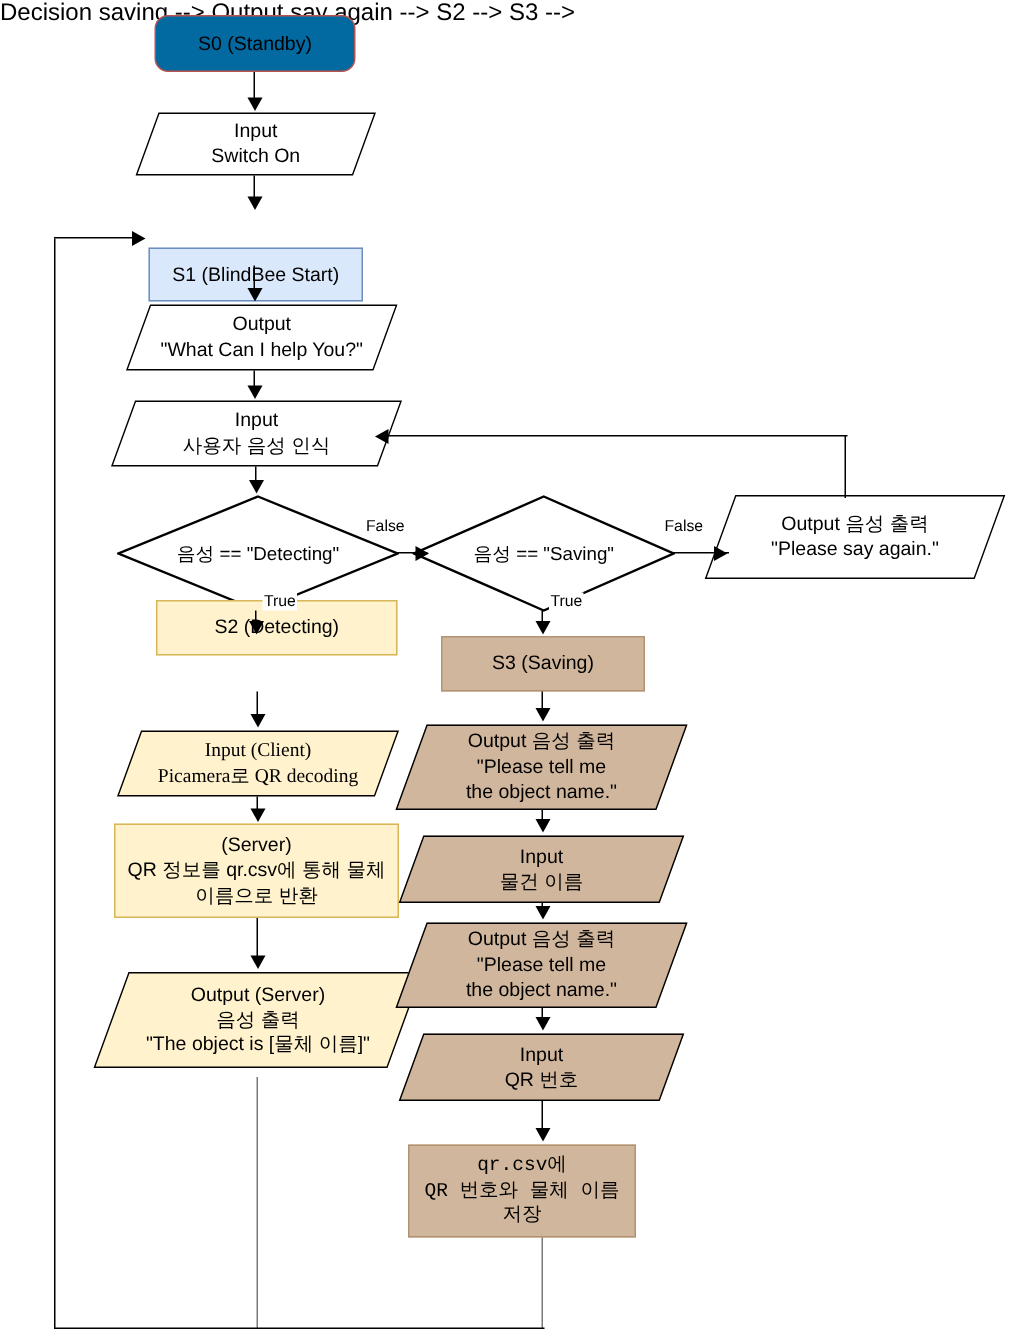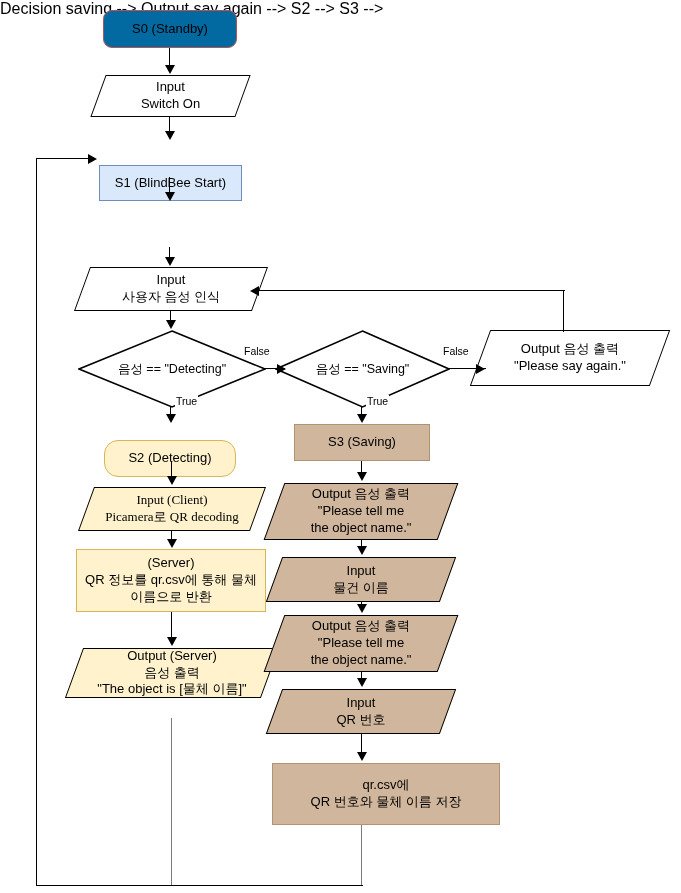--- a/index.html
+++ b/index.html
@@ -106,20 +106,25 @@
   <div class="node para" style="left:98px;top:75px;width:145px;height:42px;">
     <span class="para-bg c-white"></span>
     <span class="para-txt">Input
 Switch On</span>
   </div>
 
   
   <div class="node rect c-blue" style="left:99px;top:141px;width:143px;height:36px;margin-top:24px;">S1 (BlindBee Start)</div>
 
   
+  <div class="node para" style="left:92px;top:203px;width:165px;height:44px;">
+    <span class="para-bg c-white"></span>
+    <span class="para-txt">Output
+"What Can I help You?"</span>
+  </div>
 
   
   <div class="node para" style="left:82px;top:267px;width:178px;height:44px;">
     <span class="para-bg c-white"></span>
     <span class="para-txt">Input
 사용자 음성 인식</span>
   </div>
 
   
   <div class="node diamond" style="left:78px;top:330px;width:188px;height:78px;">
@@ -139,33 +144,33 @@
 
   
   <div class="node para" style="left:480px;top:330px;width:180px;height:56px;">
     <span class="para-bg c-white"></span>
     <span class="para-txt">Output 음성 출력
 "Please say again."</span>
   </div>
 
   
 
-  <div class="node rect c-yellow" style="left:104px;top:440px;width:132px;height:37px;border-radius:14px;">S2 (Detecting)</div>
+  <div class="node rect c-yellow" style="left:104px;top:400px;width:161px;height:37px;">S2 (Detecting)</div>
 
   <div class="node para" style="left:86px;top:487px;width:172px;height:44px;font-family:Liberation Serif, serif;">
     <span class="para-bg c-yellow"></span>
     <span class="para-txt">Input (Client)
 Picamera로 QR decoding</span>
   </div>
 
   <div class="node rect c-yellow" style="left:76px;top:549px;width:190px;height:63px;">(Server)
 QR 정보를 qr.csv에 통해 물체
 이름으로 반환</div>
 
-  <div class="node para" style="left:74px;top:648px;width:196px;height:50px;">
+  <div class="node para" style="left:74px;top:648px;width:196px;height:64px;">
     <span class="para-bg c-yellow"></span>
     <span class="para-txt">Output (Server)
 음성 출력
 "The object is [물체 이름]"</span>
   </div>
 
   
 
   <div class="node rect c-brown" style="left:294px;top:424px;width:136px;height:37px;">S3 (Saving)</div>
 
@@ -188,21 +193,21 @@
 "Please tell me
 the object name."</span>
   </div>
 
   <div class="node para" style="left:274px;top:689px;width:174px;height:45px;">
     <span class="para-bg c-brown"></span>
     <span class="para-txt">Input
 QR 번호</span>
   </div>
 
-  <div class="node rect c-brown" style="left:272px;top:763px;width:228px;height:62px;">qr.csv에
+  <div class="node rect c-brown" style="left:272px;top:763px;width:152px;height:62px;font-family:Liberation Mono, monospace;">qr.csv에
 QR 번호와 물체 이름 저장</div>
 
   
 
   
   <div class="ln vln" style="left:169px;top:48px;height:19px;"></div>
   <div class="arrow arrow-down" style="left:165px;top:65px;"></div>
 
   
   <div class="ln vln" style="left:169px;top:117px;height:15px;"></div>

